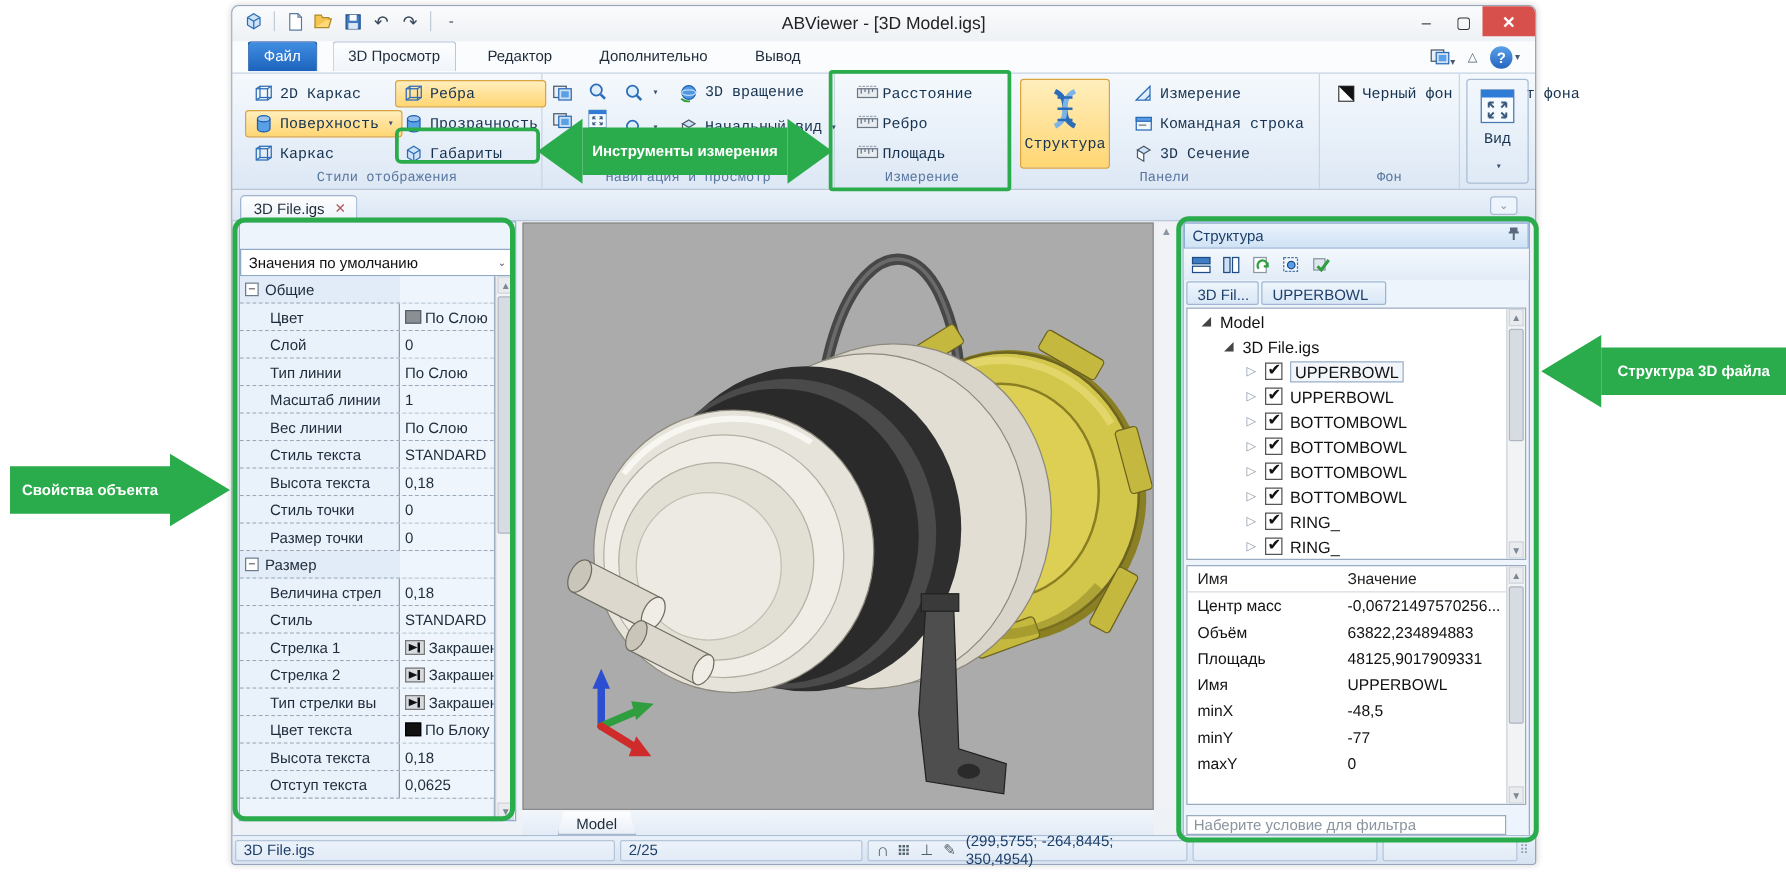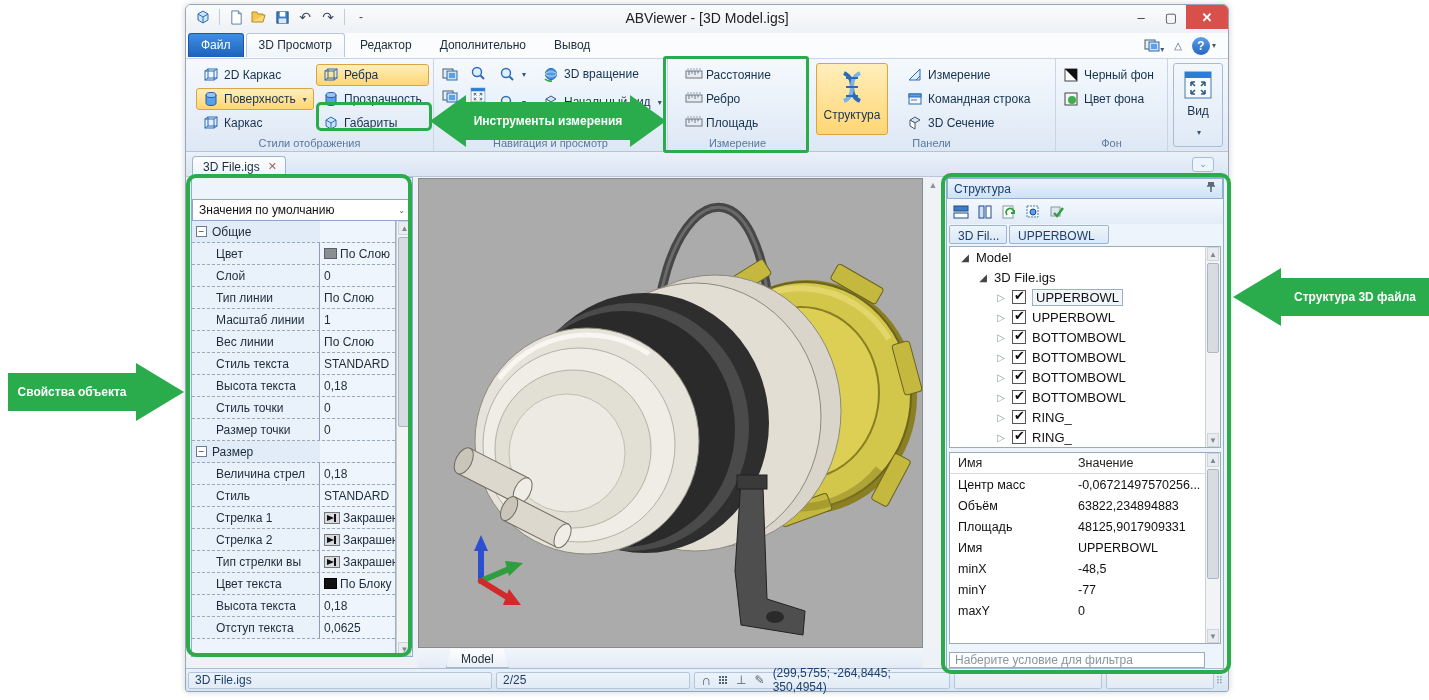--- a/index.html
+++ b/index.html
@@ -19,33 +19,33 @@
   .title-text { position:absolute; left:0; right:0; top:5px; text-align:center;
     font-size:14px; color:#222; }
   .winbtns { position:absolute; right:0; top:0; display:flex; }
   .winbtn { width:30px; height:24px; display:flex; align-items:center; justify-content:center;
     color:#333; font-size:13px; }
   .winbtn.close { width:42px; background:#d8504c; color:#fff; border-radius:0 5px 0 0;
     font-weight:bold; }
 
   
   .tabrow { position:absolute; left:0; top:28px; right:0; height:25px; background:#fbfcfe; }
-  .mtab { float:left; height:24px; margin-left:2px; padding:4px 12px 8px; font-size:12px;
+  .mtab { float:left; height:24px; margin-left:12px; padding:4px 12px 8px; font-size:12px;
     color:#1d2b3a; border:1px solid transparent; border-bottom:none; border-radius:3px 3px 0 0; }
   .mtab.file { background:linear-gradient(#3f8ee2,#1d62bc); color:#fff; border-color:#1b57a8; }
   .mtab.active { background:linear-gradient(#fdfefe,#f0f5fb); border-color:#b9c8dc; }
   .tabrow-icons { position:absolute; right:12px; top:3px; display:flex; gap:10px; align-items:center; }
   .help-circle { width:18px; height:18px; border-radius:50%; background:linear-gradient(#5aa0e8,#2566c0);
     color:#fff; font-weight:bold; font-size:12px; display:flex; align-items:center; justify-content:center; }
   .mini-caret { font-size:8px; color:#4a5a6e; }
 
   
   .ribbon { position:absolute; left:0; top:53px; right:0; height:94px;
     background:linear-gradient(#f5f9fd,#dde8f5); border-top:1px solid #c8d5e6;
-    border-bottom:1px solid #b6c4d8; }
+    border-bottom:1px solid #b6c4d8;font-family:Liberation Mono, monospace; }
   .rgroup { position:absolute; top:0; bottom:0; border-right:1px solid #c9d5e5; }
   .rgroup-label { position:absolute; left:0; right:0; bottom:2px; text-align:center;
     color:#5a77a0; font-size:11px; }
   .rbtn { display:flex; align-items:center; gap:5px; height:22px; padding:0 6px;
     border:1px solid transparent; border-radius:3px; white-space:nowrap; color:#16324f; }
   .rbtn.hl { background:linear-gradient(#ffeebc,#ffd673); border-color:#dba43e; }
   .dd { font-size:8px; color:#3a5272; margin-left:2px; }
   .bigbtn { position:absolute; width:72px; height:72px; top:4px; border:1px solid transparent;
     border-radius:3px; display:flex; flex-direction:column; align-items:center;
     justify-content:flex-start; padding-top:6px; gap:4px; color:#16324f; }
@@ -517,21 +517,21 @@
                 <use href="#i-sec"></use>
               </svg>
             </span>
             <span>3D Сечение</span>
           </div>
       </div>
       <div class="rgroup-label">Панели</div>
     </div>
 
     <div class="rgroup" style="left:870px;width:112px">
-      <div style="position:absolute;left:0;top:5px;display:flex;flex-direction:column;gap:2px">
+      <div style="position:absolute;left:6px;top:5px;display:flex;flex-direction:row;gap:2px">
         <div class="rbtn">
             <span class="icn">
               <svg width="16" height="16">
                 <use href="#i-blackbg"></use>
               </svg>
             </span>
             <span>Черный фон</span>
           </div>
         <div class="rbtn">
             <span class="icn">

